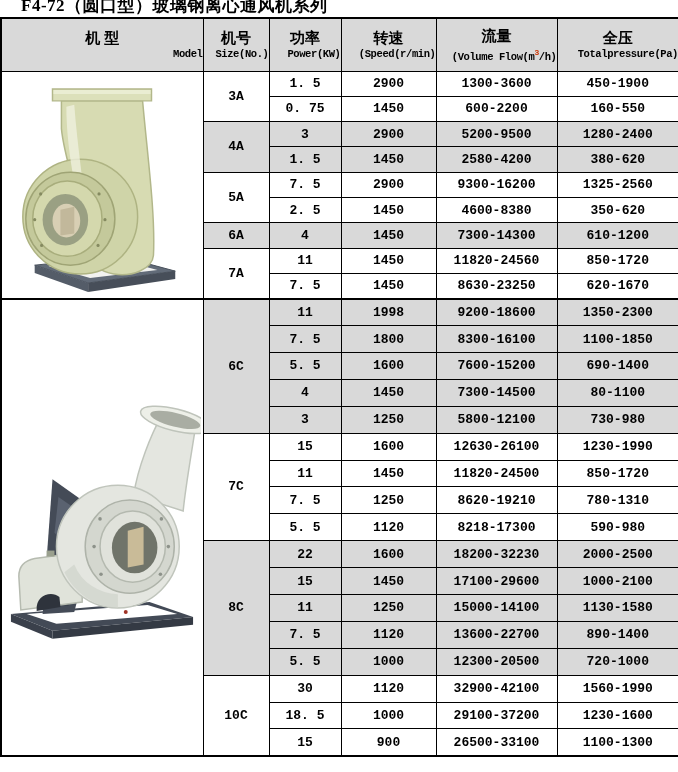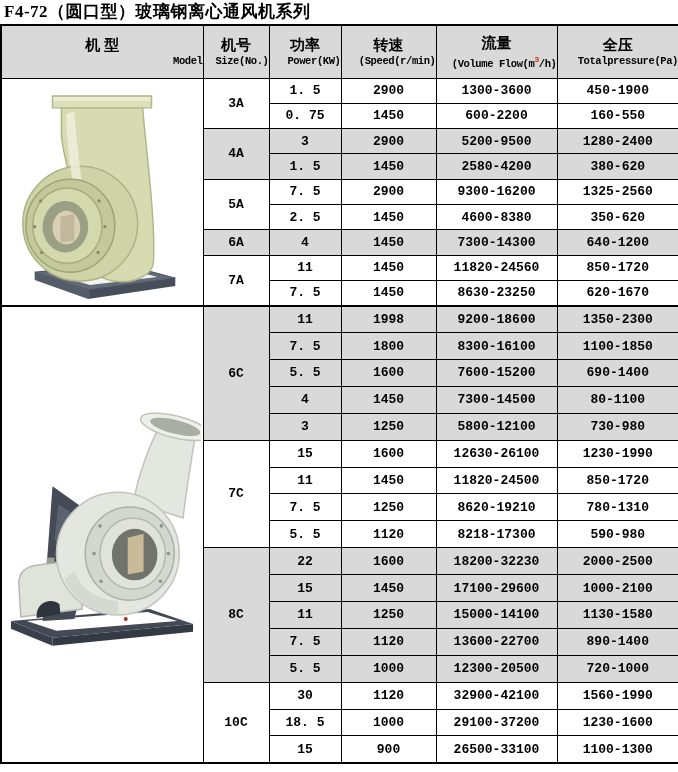--- a/index.html
+++ b/index.html
@@ -1,20 +1,20 @@
 <!DOCTYPE html>
 <html><head>
 <meta charset="utf-8">
 <style>
   * { margin:0; padding:0; box-sizing:border-box; }
   html,body { background:#ffffff; }
   body { font-family:"Liberation Sans", sans-serif; color:#000; }
   .page { width:678px; height:772px; background:#fff; overflow:hidden; }
 
-  .title-bar { height:24px; display:flex; align-items:flex-start; padding-left:4px; }
+  .title-bar { height:17px; display:flex; align-items:flex-end; padding-left:21px; }
   .title-bar h1 {
     font-family:"Liberation Serif","DejaVu Serif",serif;
     font-size:17px; font-weight:bold; color:#000; letter-spacing:0.5px;
   }
 
   table.spec {
     width:678px; table-layout:fixed; border-collapse:collapse;
     border:2px solid #000;
   }
   th, td { border:1px solid #000; text-align:center; vertical-align:middle; overflow:hidden; }
@@ -159,21 +159,21 @@
           <td class="data-cell">2. 5</td>
           <td class="data-cell">1450</td>
           <td class="data-cell">4600-8380</td>
           <td class="data-cell">350-620</td>
         </tr>
         <tr class="sec-a shaded">
           <td class="size-cell" rowspan="1">6A</td>
           <td class="data-cell">4</td>
           <td class="data-cell">1450</td>
           <td class="data-cell">7300-14300</td>
-          <td class="data-cell">640-1200</td>
+          <td class="data-cell">610-1200</td>
         </tr>
         <tr class="sec-a">
           <td class="size-cell" rowspan="2">7A</td>
           <td class="data-cell">11</td>
           <td class="data-cell">1450</td>
           <td class="data-cell">11820-24560</td>
           <td class="data-cell">850-1720</td>
         </tr>
         <tr class="sec-a">
           <td class="data-cell">7. 5</td>

